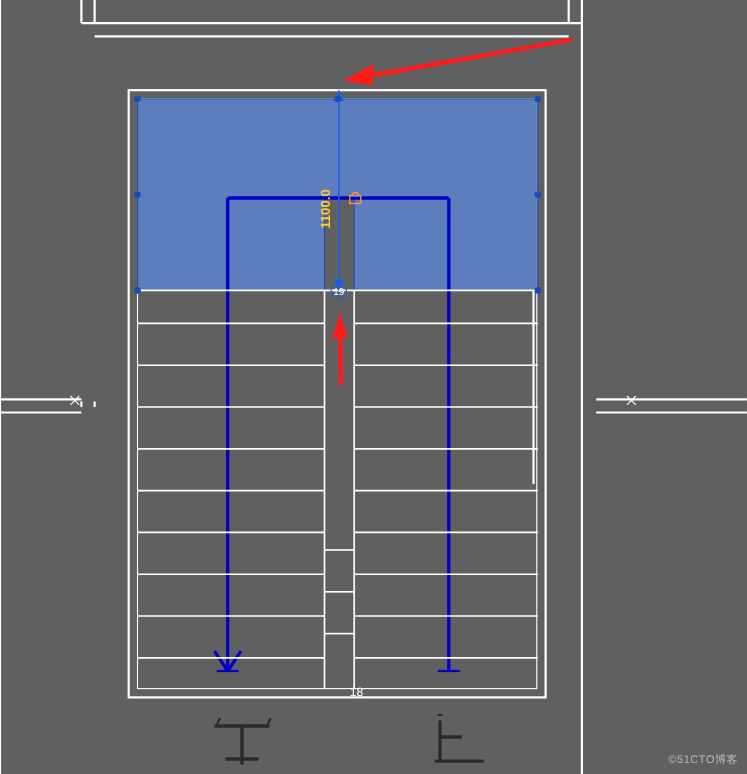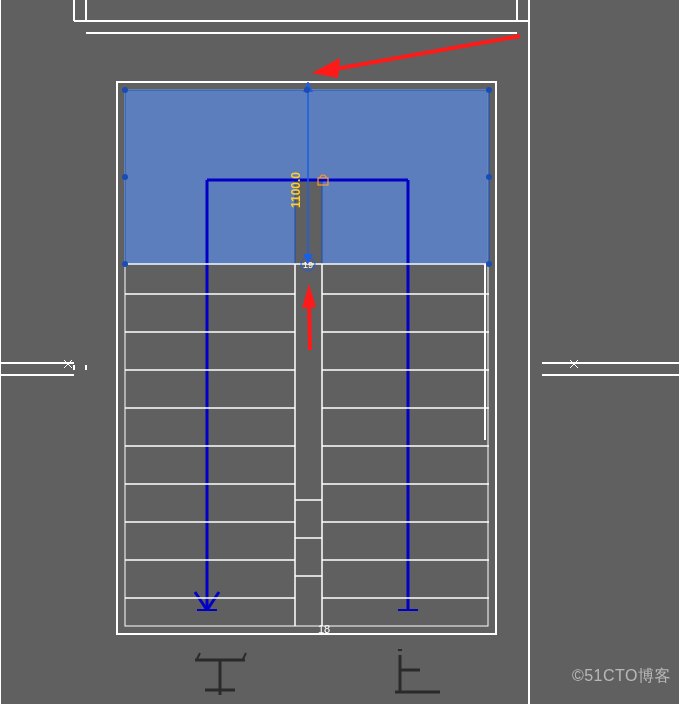--- a/index.html
+++ b/index.html
@@ -1,17 +1,17 @@
 <!DOCTYPE html>
 <html><head>
 <meta charset="utf-8">
 <style>
   html,body{margin:0;padding:0;width:679px;height:704px;overflow:hidden;background:#606060;font-family:sans-serif}
   svg{display:block}
-  .watermark{position:absolute;right:8px;bottom:17px;color:rgba(255,255,255,.55);font-size:16px;letter-spacing:.5px}
+  .watermark{position:absolute;right:8px;bottom:6px;color:rgba(255,255,255,.55);font-size:10px;letter-spacing:.5px}
 </style>
 </head>
 <body>
 
 <svg width="679" height="704" viewBox="0 0 679 704">
 
   <g stroke="#ffffff" stroke-width="2" fill="none">
 
     <line x1="0" y1="0" x2="0" y2="704"></line>
     <line x1="74" y1="0" x2="74" y2="21"></line>

